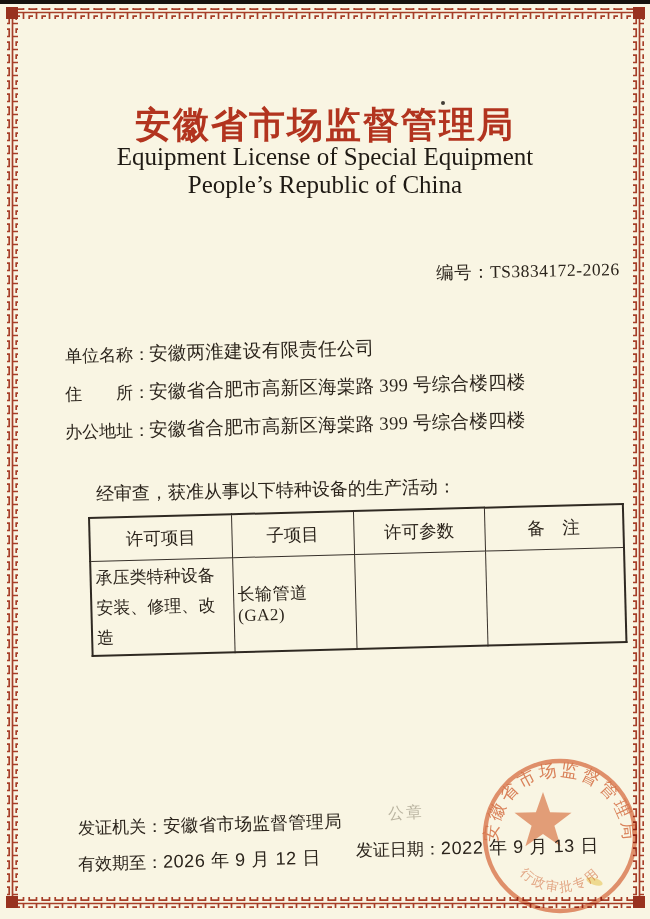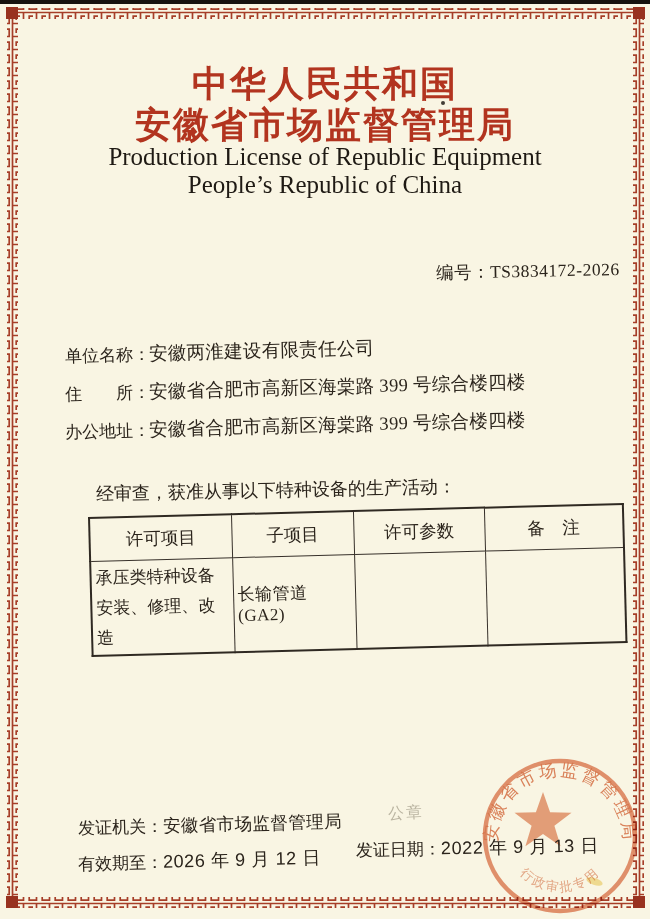--- a/index.html
+++ b/index.html
@@ -97,23 +97,22 @@
     <rect x="8" y="8" width="634" height="11" fill="url(#mh)"></rect>
     <rect x="8" y="897" width="634" height="11" fill="url(#mh)"></rect>
     <rect x="7" y="8" width="11" height="900" fill="url(#mv)"></rect>
     <rect x="633" y="8" width="11" height="900" fill="url(#mv)"></rect>
     <rect x="6" y="7" width="12" height="12" fill="#98321f"></rect>
     <rect x="633" y="7" width="12" height="12" fill="#98321f"></rect>
     <rect x="6" y="896" width="12" height="12" fill="#98321f"></rect>
     <rect x="633" y="896" width="12" height="12" fill="#98321f"></rect>
   </svg>
 
-  <div class="center-line cn-title cn1">中华人民共和国</div>
   <div class="center-line cn-title cn2">安徽省市场监督管理局</div>
-  <div class="center-line en-title en1">Production License of Republic Equipment</div>
+  <div class="center-line en-title en1">Equipment License of Special Equipment</div>
   <div class="center-line en-title en2">People’s Republic of China</div>
 
   <div class="speck"></div>
 
   <div class="license-no">
     <span>编号：</span><span>TS3834172-2026</span>
   </div>
 
   <div class="info-row r0">
     <span class="info-label">单位名称：</span><span class="info-value">安徽两淮建设有限责任公司</span>

